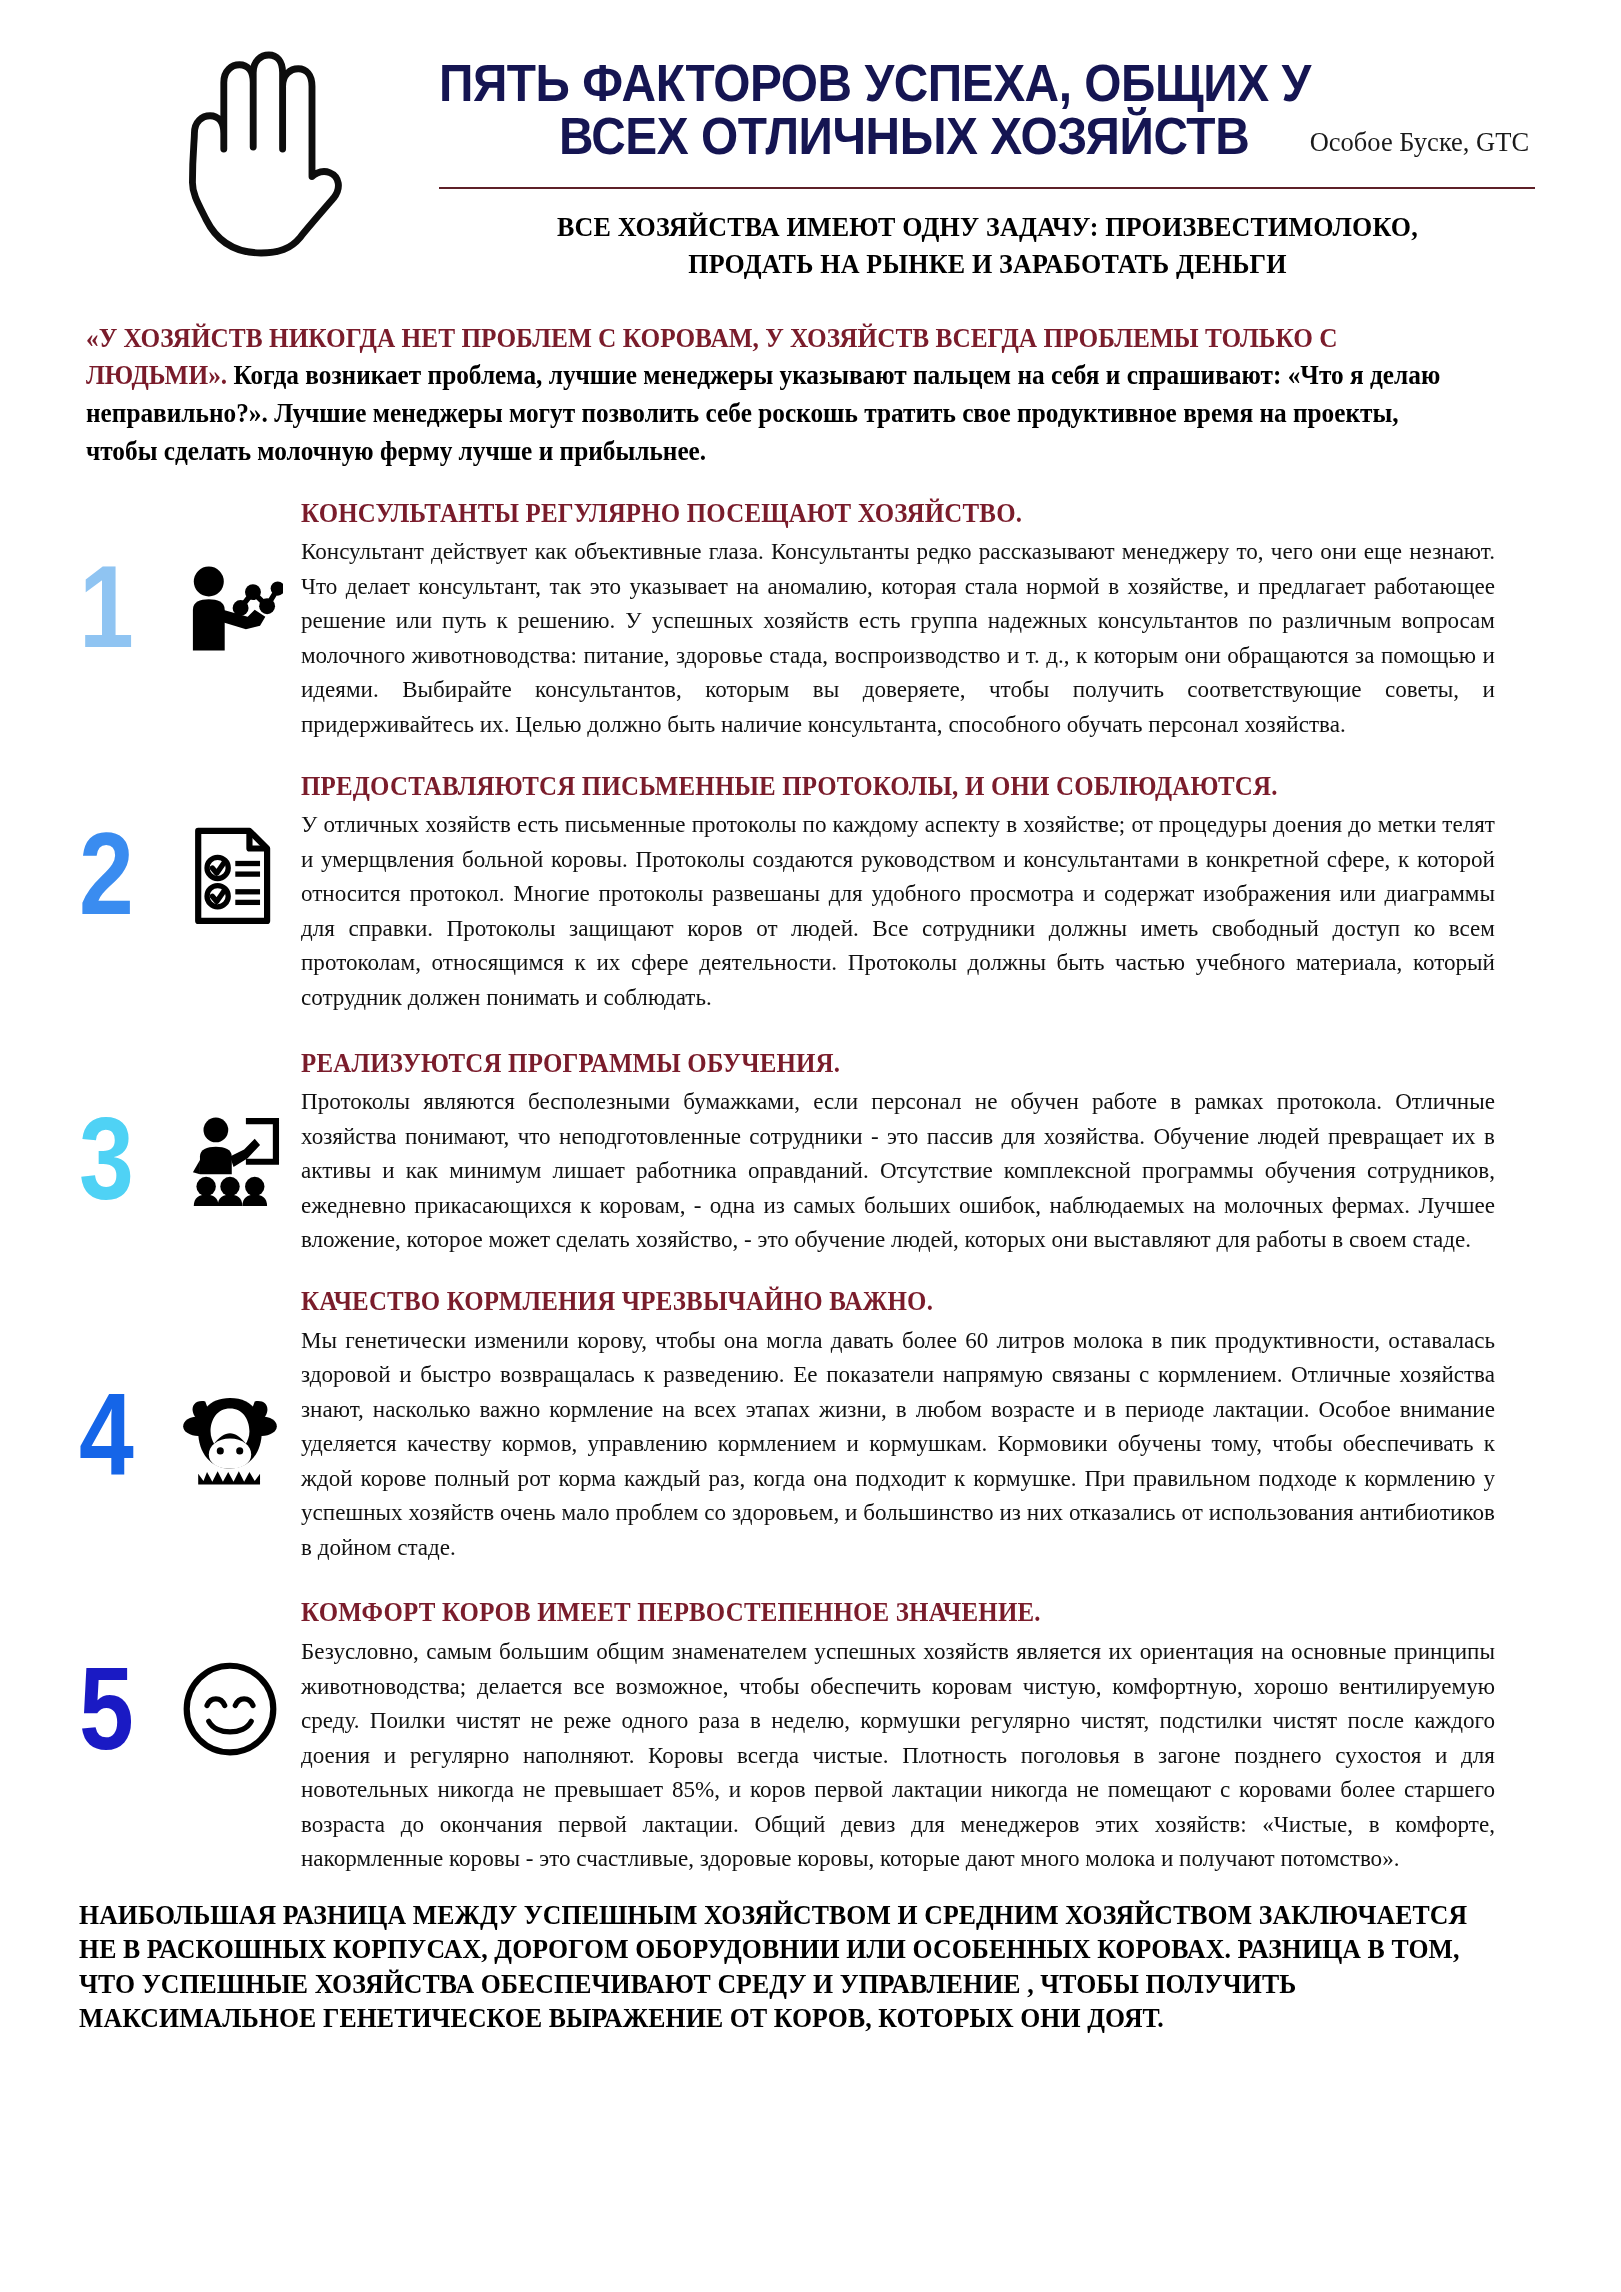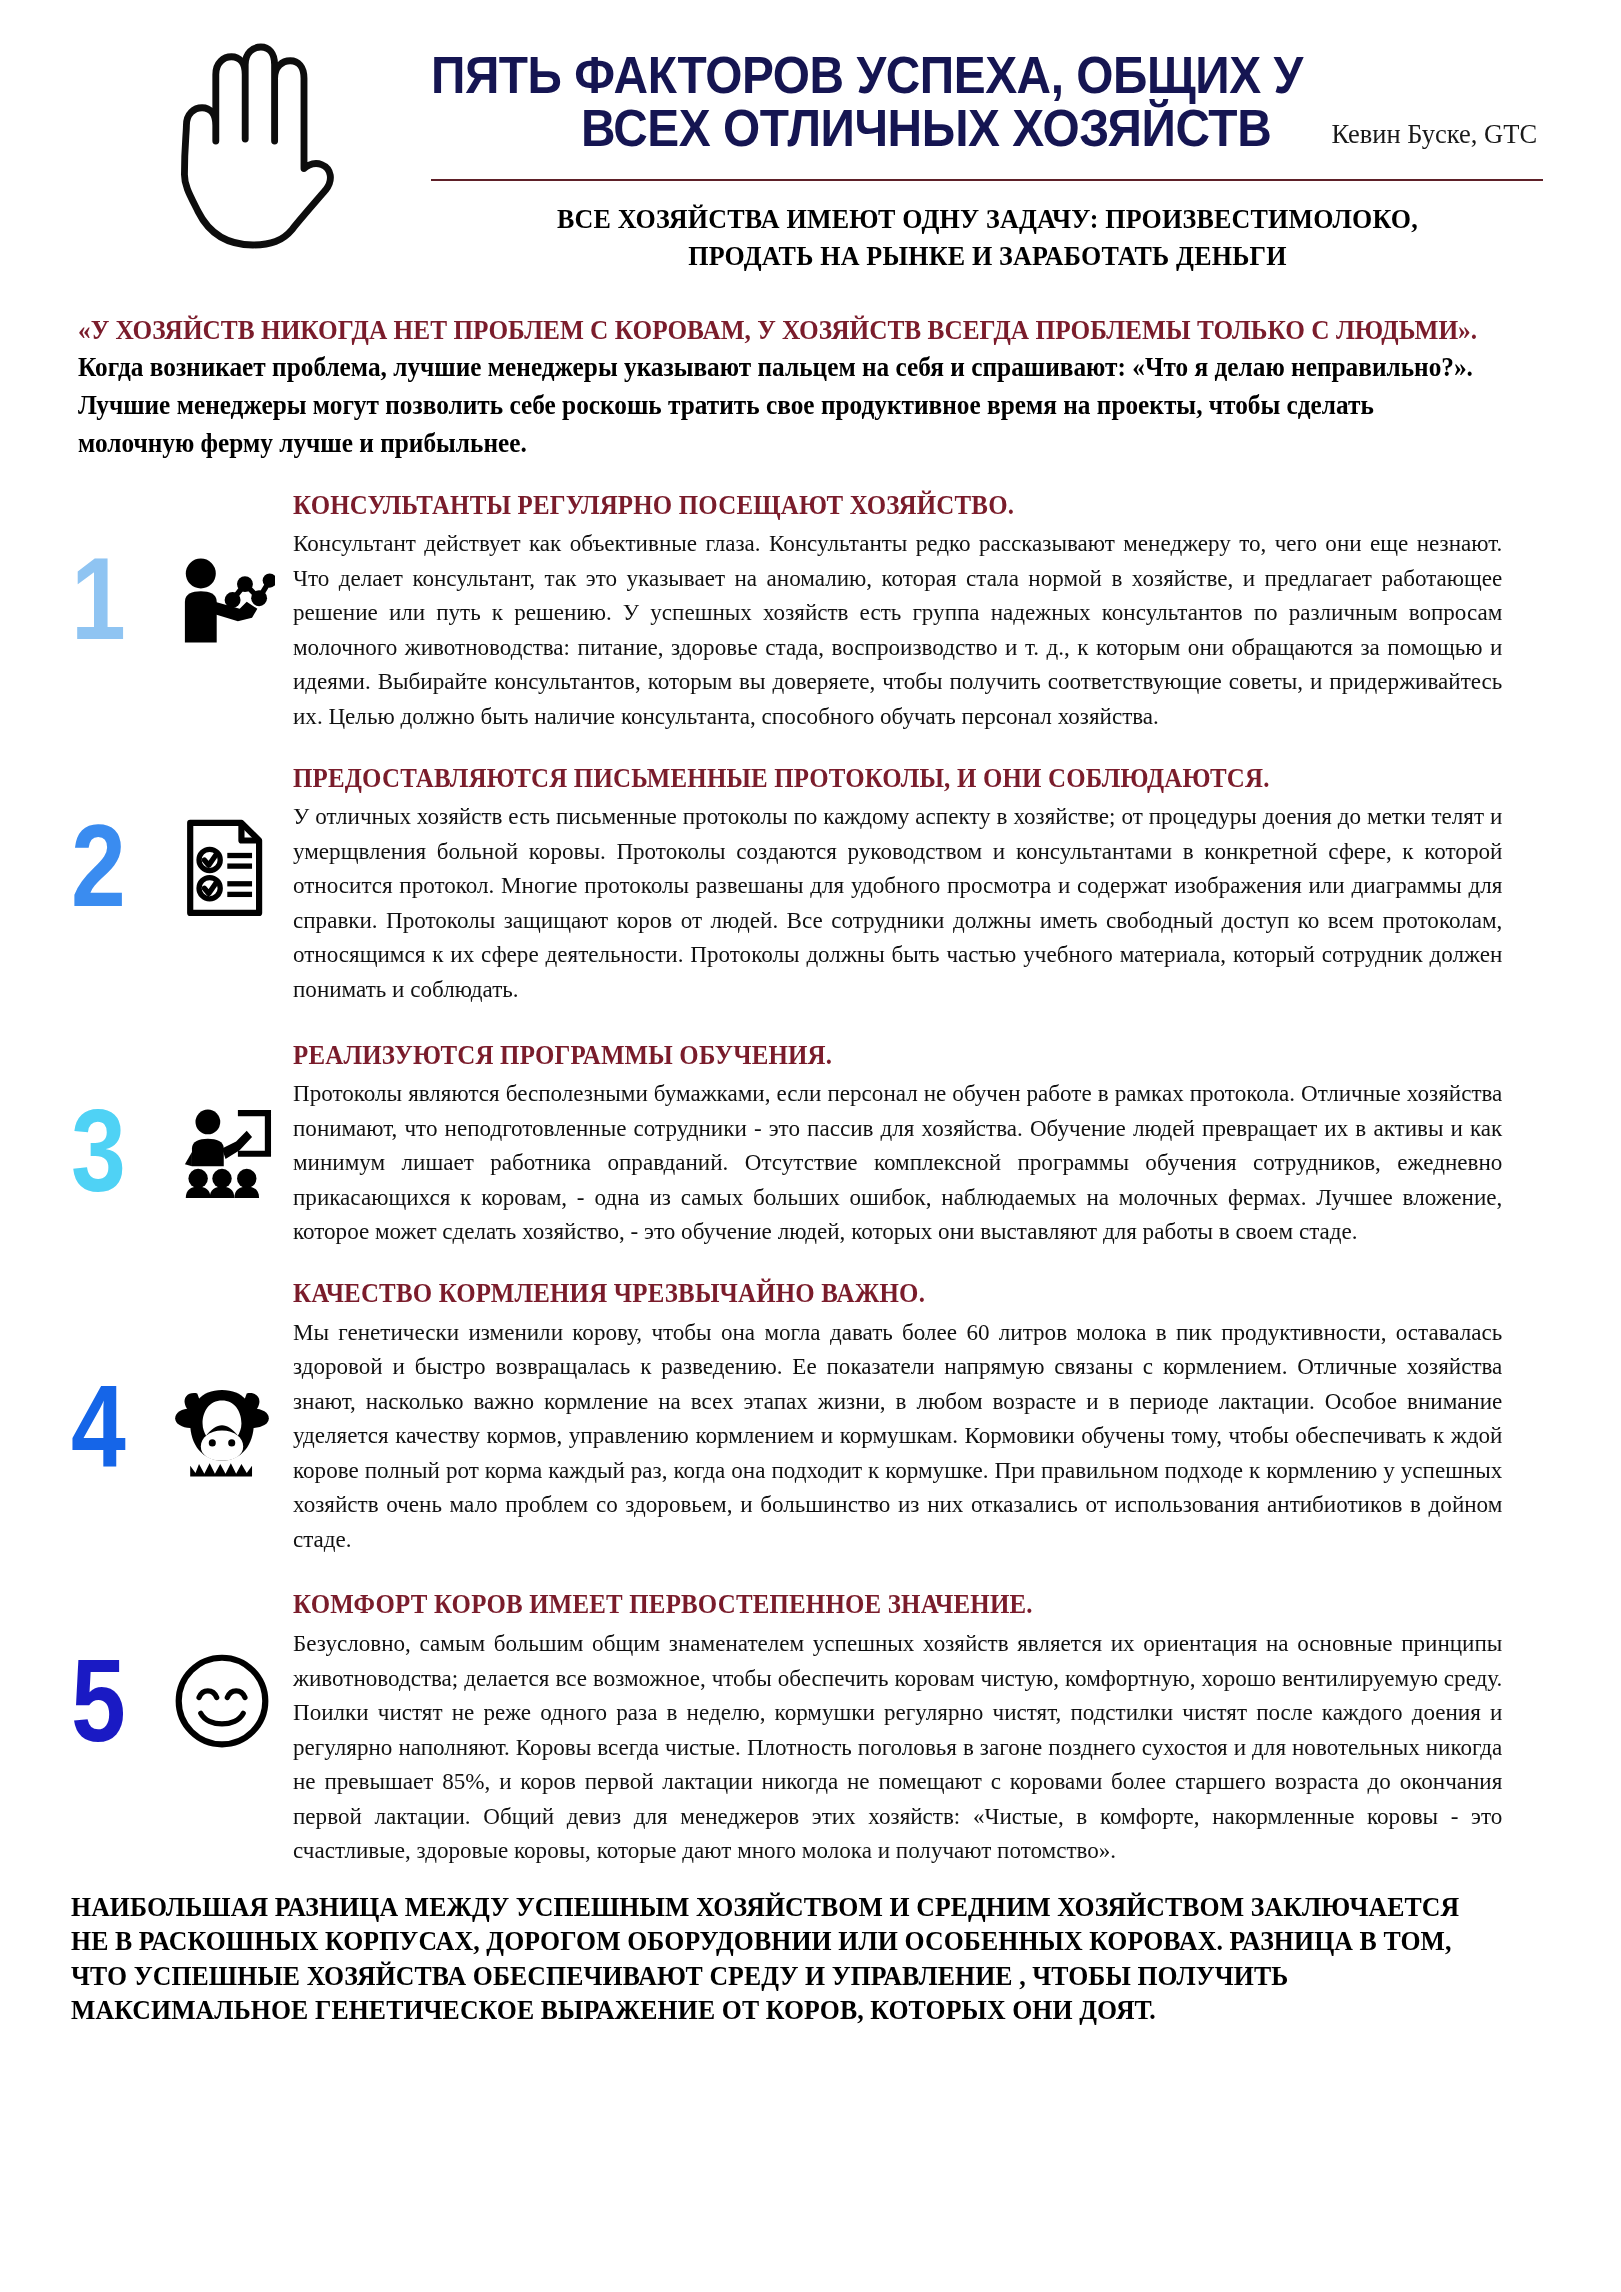--- a/index.html
+++ b/index.html
@@ -11,21 +11,21 @@
     width: 1621px;
     height: 2293px;
     font-family: "Liberation Serif", "DejaVu Serif", serif;
     color: #000000;
     position: relative;
     overflow: hidden;
   }
   .page {
     width: 1621px;
     height: 2293px;
-    padding: 0;
+    padding: 8px;
     box-sizing: border-box;
     position: relative;
   }
 
   
   .header {
     display: flex;
     align-items: flex-start;
     padding: 29px 78px 0 157px;
     box-sizing: border-box;
@@ -199,21 +199,21 @@
                  C150 132 158 124 168 128 C178 132 180 144 172 154
                  C160 168 146 184 138 194 C128 206 116 210 98 210
                  C70 210 52 196 42 176 C34 160 28 150 28 138 Z" fill="#ffffff" stroke="#0d0d0d" stroke-width="7" stroke-linejoin="round"></path>
       </svg>
     </div>
 
     <div class="title-block">
       <div class="title-line">ПЯТЬ ФАКТОРОВ УСПЕХА, ОБЩИХ У</div>
       <div class="title-row2">
         <div class="title-line">ВСЕХ ОТЛИЧНЫХ ХОЗЯЙСТВ</div>
-        <div class="byline">Кевин Буске, GTC</div>
+        <div class="byline">Особое Буске, GTC</div>
       </div>
       <hr class="rule">
       <div class="subtitle">ВСЕ ХОЗЯЙСТВА ИМЕЮТ ОДНУ ЗАДАЧУ: ПРОИЗВЕСТИМОЛОКО, ПРОДАТЬ НА РЫНКЕ И ЗАРАБОТАТЬ ДЕНЬГИ</div>
     </div>
   </div>
 
   <p class="intro"><span class="lead">«У ХОЗЯЙСТВ НИКОГДА НЕТ ПРОБЛЕМ С КОРОВАМ, У ХОЗЯЙСТВ ВСЕГДА ПРОБЛЕМЫ ТОЛЬКО С ЛЮДЬМИ».</span><span> Когда возникает проблема, лучшие менеджеры указывают пальцем на себя и спрашивают: «Что я делаю неправильно?». Лучшие менеджеры могут позволить себе роскошь тратить свое продуктивное время на проекты, чтобы сделать молочную ферму лучше и прибыльнее.</span></p>
 
   <div class="sections">
 

